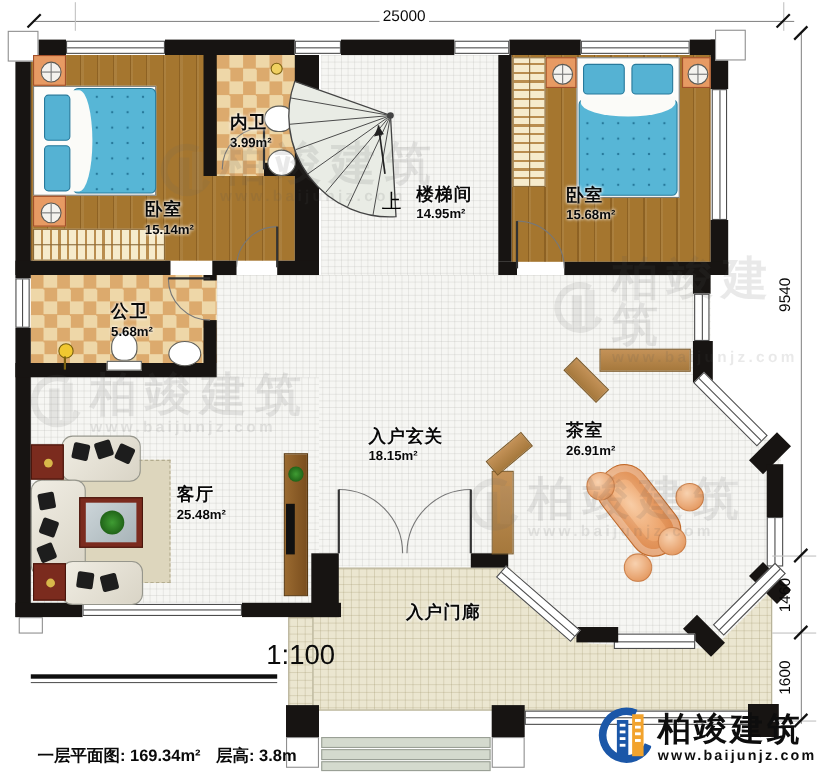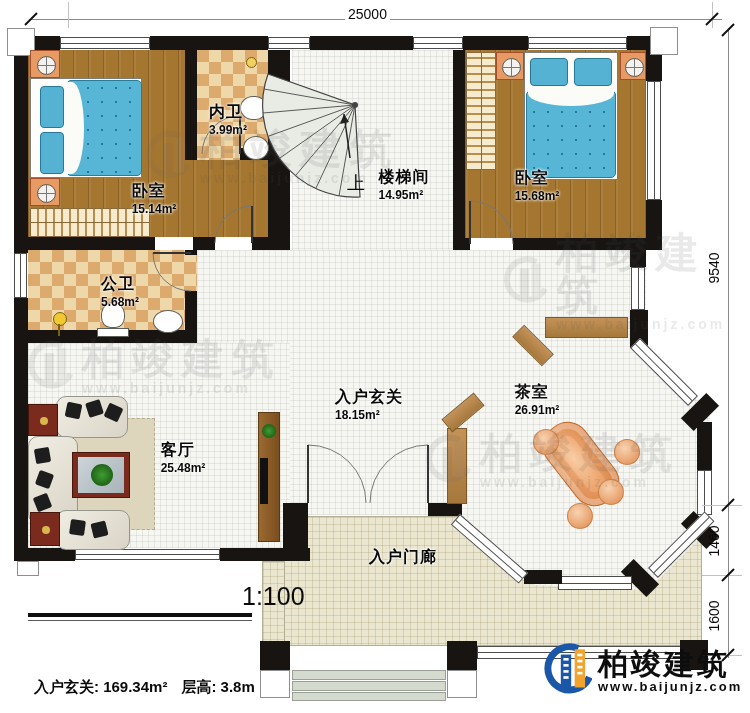--- a/index.html
+++ b/index.html
@@ -359,21 +359,21 @@
     <div>
         <div class="wmtx1">柏竣建筑</div>
         <div class="wmtx2">www.baijunjz.com</div>
       </div>
   </div>
 
   <div class="tb-scale">1:100</div>
   <i class="tb-rule"></i>
   <i class="tb-rule2"></i>
   <div class="tb-line" style="top:678px;">
-    <span>入户玄关: 169.34m²</span><span>层高: 3.8m</span>
+    <span>一层平面图: 169.34m²</span><span>层高: 3.8m</span>
   </div>
 
   <div class="brand">
     <svg width="52" height="58" viewBox="0 0 60 66">
       <path d="M44,7 A25,25 0 1 0 57,40" stroke="#1b57a8" stroke-width="8" fill="none"></path>
       <rect x="24" y="14" width="12" height="38" fill="#1b57a8"></rect>
       <rect x="27" y="18" width="6" height="3" fill="#fff"></rect>
         <rect x="27" y="25" width="6" height="3" fill="#fff"></rect>
         <rect x="27" y="32" width="6" height="3" fill="#fff"></rect>
         <rect x="27" y="39" width="6" height="3" fill="#fff"></rect>

